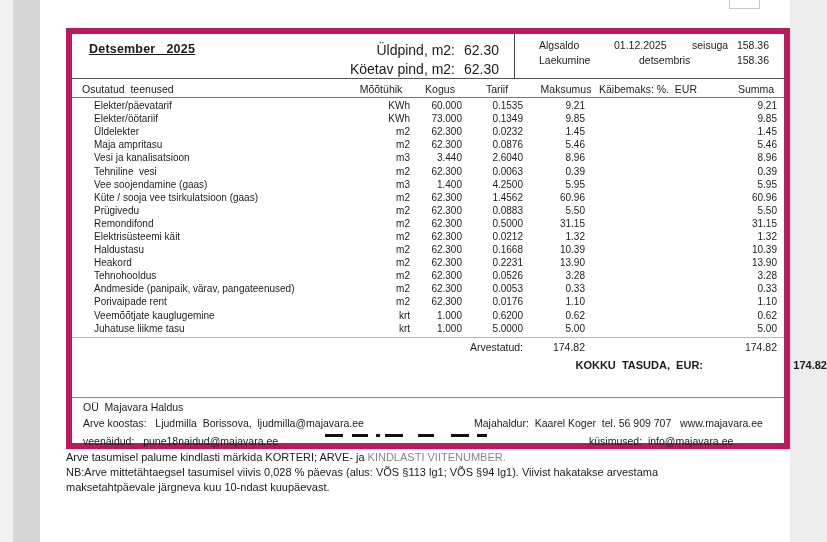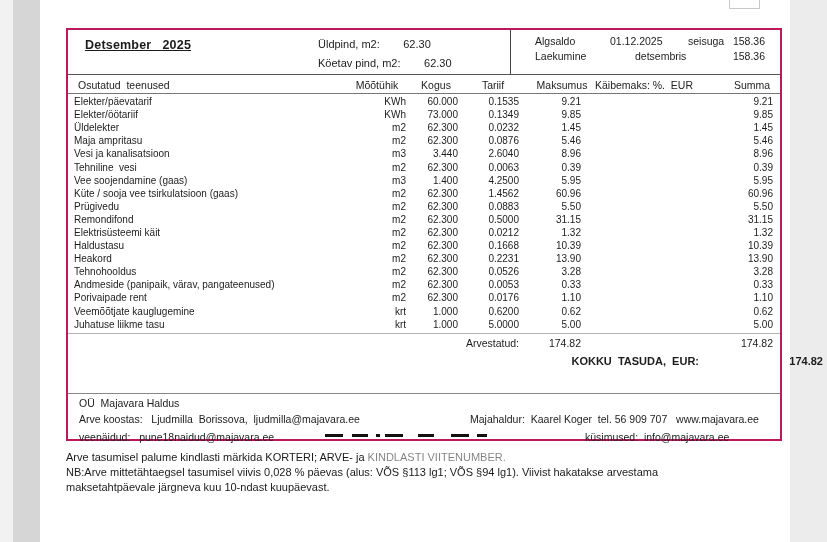--- a/index.html
+++ b/index.html
@@ -5,46 +5,46 @@
   html,body{margin:0;padding:0}
   body{width:827px;height:542px;position:relative;background:#fff;
        font-family:"Liberation Sans",sans-serif;color:#1c1c1c;overflow:hidden}
   .tx{white-space:pre-wrap}
   .strip-left-outer{position:absolute;left:0;top:0;width:13px;height:542px;background:#f2f2f2}
   .strip-left{position:absolute;left:13px;top:0;width:27px;height:542px;background:#d6d6d6}
   .strip-right{position:absolute;left:790px;top:0;width:37px;height:542px;background:#ececec}
   .top-scrap1{position:absolute;left:297px;top:0;width:200px;height:9px;background:#fff}
   .top-scrap2{position:absolute;left:729px;top:0;width:29px;height:8px;background:#fff;border:1px solid #c8c8c8;border-top:none}
 
-  .doc-box{position:absolute;left:66px;top:28px;width:712px;height:409px;border:2px solid #be185d;background:#fff}
+  .doc-box{position:absolute;left:66px;top:28px;width:712px;height:409px;border:6px solid #be185d;background:#fff}
 
   .title{position:absolute;left:17px;top:8px;font-size:12.5px;font-weight:bold;
          text-decoration:underline;white-space:pre;letter-spacing:.2px}
 
-  .pind-line{position:absolute;left:250px;width:176px;display:flex;gap:17px;font-size:11px}
+  .pind-line{position:absolute;left:250px;width:176px;display:flex;justify-content:flex-end;gap:9px;font-size:14px}
   .pind-line .val{width:34px;text-align:right}
 
   .saldo-divider{position:absolute;left:442px;top:0;width:1px;height:44px;background:#444}
   .saldo-row{position:absolute;left:442px;width:270px;height:13px;font-size:10.5px}
   .saldo-row span{position:absolute;white-space:pre}
   .s1{left:25px}.s2{left:100px}.s3{left:178px}
   .s2b{left:125px}
   .sv{right:15px;text-align:right}
 
   .hline{position:absolute;left:0;width:712px;height:1px;background:#555}
   .hline.light{background:#b5b5b5}
 
   .thead{position:absolute;left:0;top:49px;width:712px;font-size:10.5px;color:#222}
   .thead .tc{position:absolute;transform:translateX(-50%);white-space:pre}
   .thead .tfirst{position:absolute;left:10px;white-space:pre}
 
   .rows{position:absolute;left:0;top:65px;width:712px}
   .trow{display:grid;grid-template-columns:278px 60px 52px 61px 62px 130px 62px;
         height:13.1px;font-size:10px;line-height:13px;align-items:center}
-  .trow .c-name{padding-left:6px;white-space:pre;overflow:visible}
+  .trow .c-name{padding-left:22px;white-space:pre;overflow:visible}
   .trow .c-unit{text-align:right}
   .trow .c-qty,.trow .c-tar,.trow .c-mak,.trow .c-sum{text-align:right}
 
   .arv-row{position:absolute;left:0;top:306px;width:632px;font-size:10.5px}
   .arv-row .trow{height:14px;font-size:10.5px}
   .arv-row .c-tar{white-space:pre}
 
   .kokku{position:absolute;left:0;top:325px;width:768px;height:14px;font-size:11px;font-weight:bold}
   .kokku span{position:absolute;white-space:pre}
   .k-label{right:137px}

